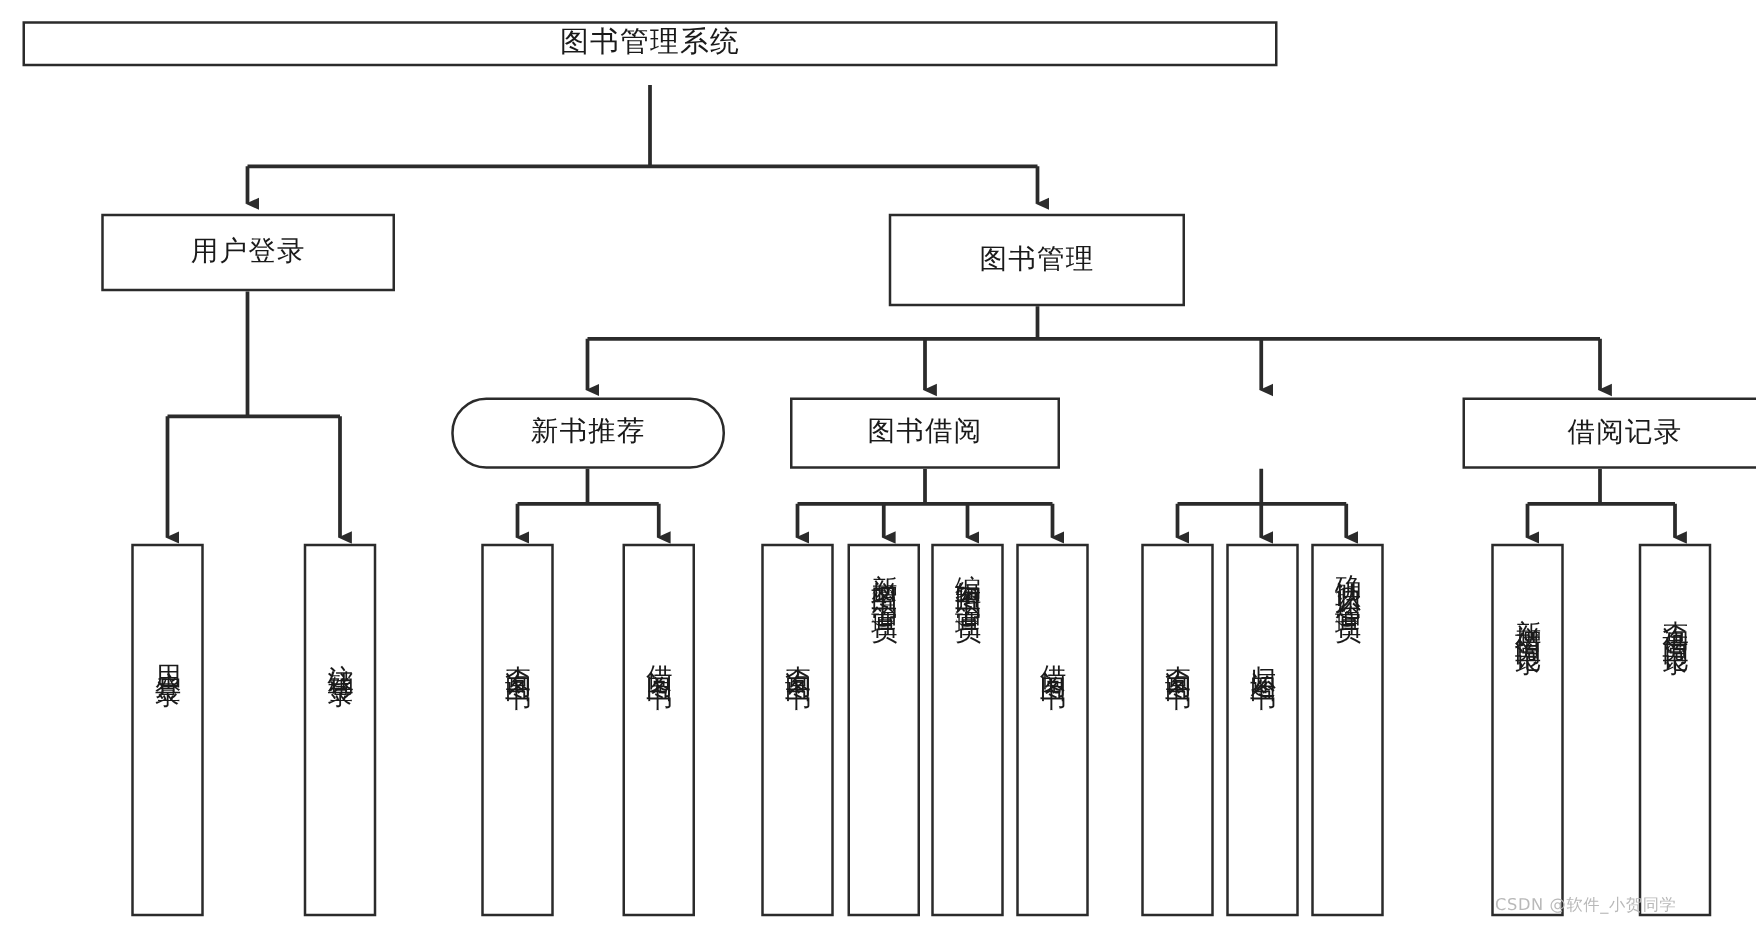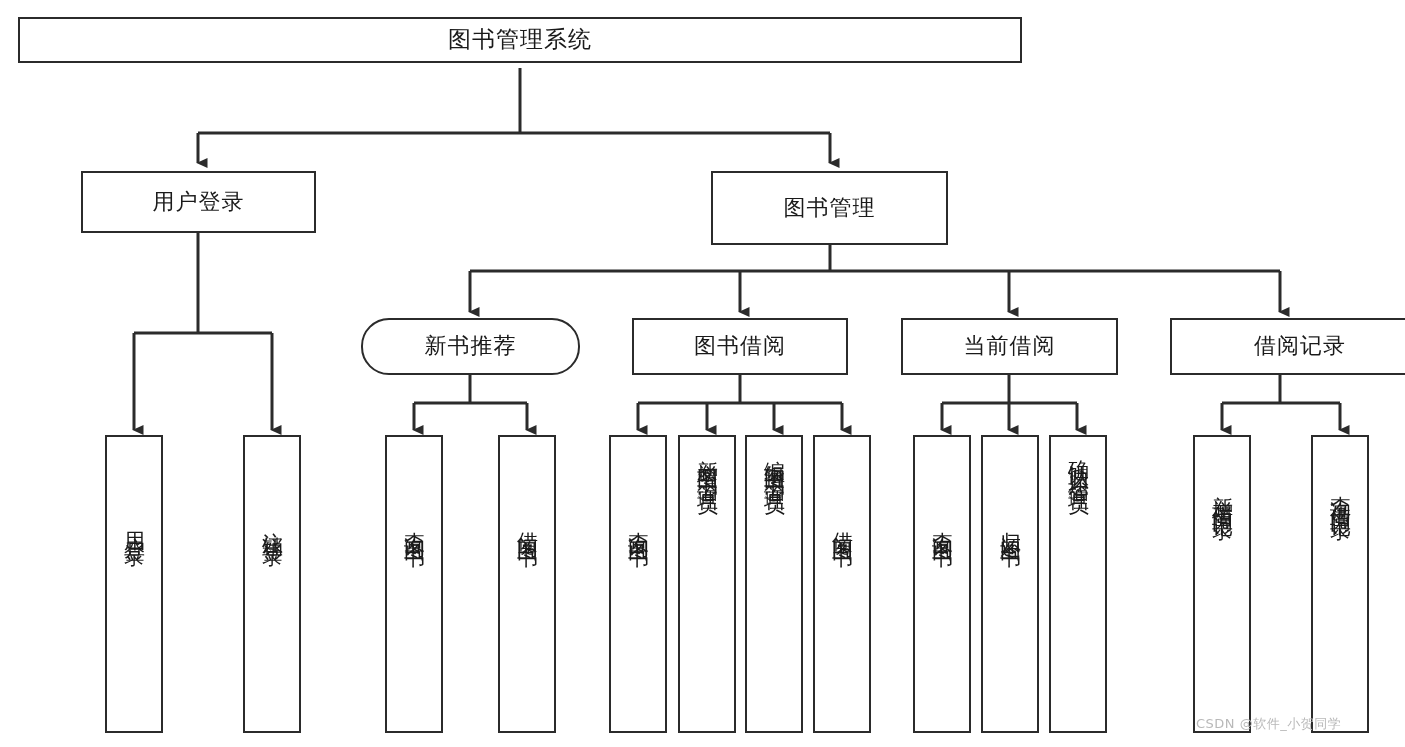--- a/index.html
+++ b/index.html
@@ -113,39 +113,36 @@
       <path d="M1009,403 L1009,430" marker-end="url(#arrow)"></path>
       <path d="M1077,403 L1077,430" marker-end="url(#arrow)"></path>
 
       <path d="M1280,375 L1280,403"></path>
       <path d="M1222,403 L1340,403"></path>
       <path d="M1222,403 L1222,430" marker-end="url(#arrow)"></path>
       <path d="M1340,403 L1340,430" marker-end="url(#arrow)"></path>
     </g>
   </svg>
 
-  <div class="node h root" style="left:18px; top:17px; width:1004px; height:46px;">
+  <div class="node h root" style="left:18px; top:17px; width:1004px; height:36px;">
     <span>图书管理系统</span>
   </div>
 
   <div class="node h" style="left:81px; top:171px; width:235px; height:62px;">
     <span>用户登录</span>
   </div>
   <div class="node h" style="left:711px; top:171px; width:237px; height:74px;">
     <span>图书管理</span>
   </div>
 
   <div class="node h" style="left:361px; top:318px; width:219px; height:57px;border-radius:28px;">
     <span>新书推荐</span>
   </div>
   <div class="node h" style="left:632px; top:318px; width:216px; height:57px;">
     <span>图书借阅</span>
-  </div>
-  <div class="node h" style="left:901px; top:318px; width:217px; height:57px;">
-    <span>当前借阅</span>
   </div>
   <div class="node h" style="left:1170px; top:318px; width:260px; height:57px;font-family:Liberation Serif, serif;">
     <span>借阅记录</span>
   </div>
 
   <div class="node leaf" style="left:105px; top:435px; width:58px; height:298px; padding-top:78px;">
     <span class="vtext">用户登录</span>
   </div>
   <div class="node leaf" style="left:243px; top:435px; width:58px; height:298px; padding-top:78px;">
     <span class="vtext">注销登录</span>

